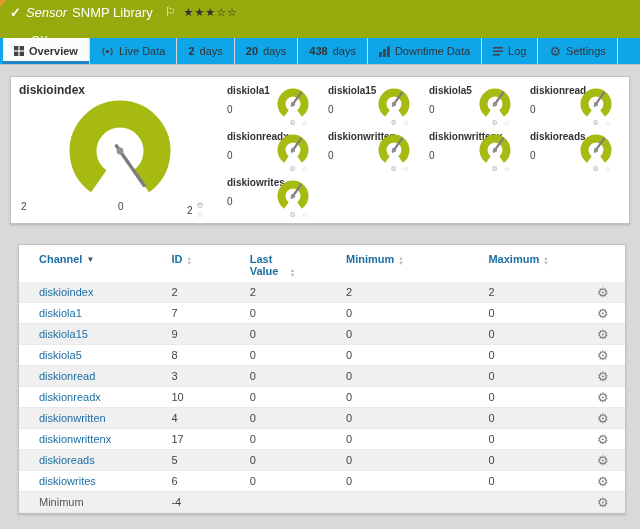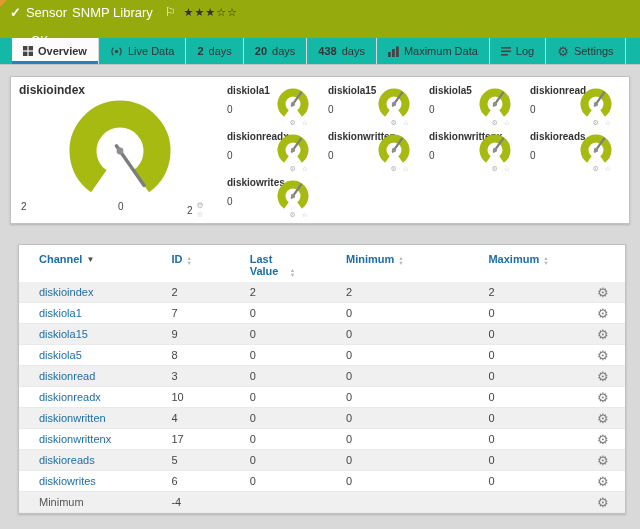--- a/index.html
+++ b/index.html
@@ -8,27 +8,27 @@
     background:#d9d9d9;
     font-family:"Liberation Sans",sans-serif;
     -webkit-font-smoothing:antialiased;
   }
   
   .corner-mark{position:absolute;top:0;left:0;width:0;height:0;
     border-top:7px solid #e09a2f;border-right:7px solid transparent;z-index:9}
   .topbar{height:38px;background:#95aa0d;color:#fff;box-sizing:border-box;padding:5px 10px 0 10px}
   .title-row{display:flex;align-items:center;gap:5px;font-size:13px;line-height:15px}
   .check{font-weight:bold;font-size:13px}
-  .kind{}
+  .kind{font-style:italic}
   .flag{margin-left:7px;font-size:12px;opacity:.95}
   .stars{color:#333;font-size:11px;letter-spacing:1px;margin-left:3px;cursor:pointer}
   .status{font-size:12px;font-weight:normal;margin:14px 0 0 21px}
   
-  .tabs{height:27px;background:#14b8a6;border-bottom:1px solid #c3c3c3;display:flex;
-    align-items:stretch;font-size:11px;color:#333;padding-left:12px;box-sizing:border-box}
+  .tabs{height:27px;background:#0ea5e9;border-bottom:1px solid #c3c3c3;display:flex;
+    align-items:stretch;font-size:11px;color:#333;padding-left:3px;box-sizing:border-box}
   .tab{display:flex;align-items:center;gap:5px;padding:0 11px;border-right:1px solid #d8d8d8;
     cursor:pointer;white-space:nowrap}
   .tab.active{background:#fcfcfc;box-shadow:inset 0 -3px 0 #1e83c9;font-weight:bold}
   .tab .num{font-weight:bold}
   .tab .gear-glyph{font-size:13px;line-height:1;color:#444}
   
   .content{padding:11px 10px 0 10px}
   .panel{background:#fff;border:1px solid #c2c2c2;box-shadow:0 1px 2px rgba(0,0,0,.18)}
   
   .gauge-panel{height:148px;box-sizing:border-box;display:flex;padding:6px 8px;overflow:hidden}
@@ -110,21 +110,21 @@
     <div class="tab">
       <b class="num">438</b>
       <span class="lbl">days</span>
     </div>
     <div class="tab">
       <svg width="11" height="11" viewBox="0 0 11 11">
         <rect y="6" width="2.8" height="5" fill="#444"></rect>
         <rect x="4" y="3" width="2.8" height="8" fill="#444"></rect>
         <rect x="8" y="0.5" width="2.8" height="10.5" fill="#444"></rect>
       </svg>
-      <span class="lbl">Maximum Data</span>
+      <span class="lbl">Downtime Data</span>
     </div>
     <div class="tab">
       <svg width="10" height="11" viewBox="0 0 10 11">
         <rect y="1" width="10" height="1.6" fill="#444"></rect>
         <rect y="4.5" width="10" height="1.6" fill="#444"></rect>
         <rect y="8" width="7" height="1.6" fill="#444"></rect>
       </svg>
       <span class="lbl">Log</span>
     </div>
     <div class="tab">

